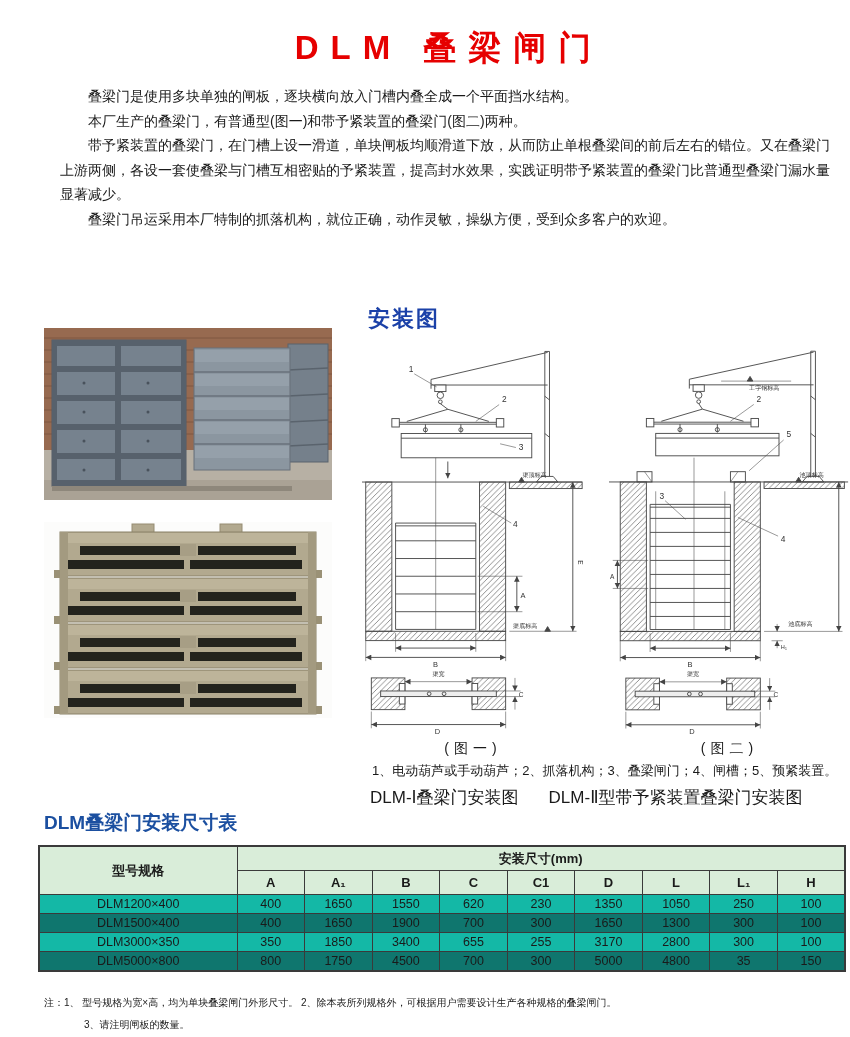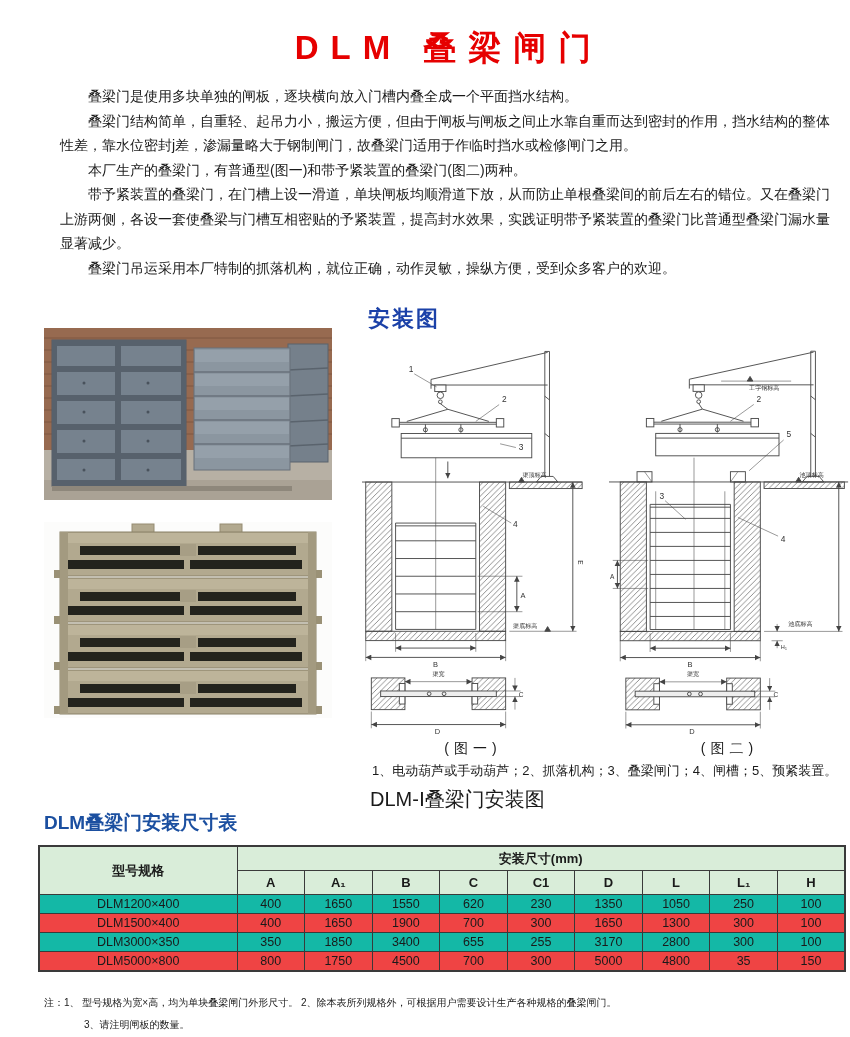--- a/index.html
+++ b/index.html
@@ -15,46 +15,45 @@
   .intro p{margin:0;text-indent:2em;text-align:justify;}
   .photos{position:absolute;left:44px;top:328px;width:290px;}
   .photo{display:block;}
   .photo+.photo{margin-top:22px;}
   .diagrams{position:absolute;left:362px;top:304px;width:488px;}
   .install-heading{margin:0 0 0 6px;font-size:22px;font-weight:bold;color:#1b41a8;letter-spacing:2px;}
   .figs{display:flex;justify-content:space-between;margin-top:6px;}
   .figs figure{margin:0;}
   .figs figcaption{text-align:center;font-size:14px;letter-spacing:5px;margin-top:0;}
   .legend{font-size:13px;margin:4px 0 0 10px;white-space:nowrap;}
-  .fig-titles{display:flex;gap:30px;margin:6px 0 13px 8px;font-size:20px;flex-direction:column;}
+  .fig-titles{display:flex;gap:30px;margin:6px 0 13px 8px;font-size:17px;}
   .table-title{position:absolute;left:44px;top:810px;margin:0;font-size:19px;font-weight:bold;color:#1b4fa0;}
   table.dims{
     position:absolute;left:38px;top:845px;width:808px;border-collapse:collapse;
     table-layout:fixed;font-size:12.5px;border:2px solid #3a3a3a;
   }
   table.dims th,table.dims td{border:1px solid #3a3a3a;text-align:center;padding:0;overflow:hidden;}
   table.dims thead th{background:#d9edd9;font-weight:bold;height:23px;font-size:13px;}
   table.dims tbody td{height:18px;background:#14b8a6;}
-  table.dims tbody tr.alt td{background:#ef4444;}
+  table.dims tbody tr.alt td{background:#0f766e;}
   .notes{position:absolute;left:44px;top:992px;width:784px;font-size:10px;line-height:22px;}
   .notes p{margin:0;}
   .notes .indent{padding-left:40px;}
   svg text{fill:#333;font-family:"Liberation Sans","DejaVu Sans",sans-serif;}
   svg .thin{stroke-width:0.6;}
 </style>
 </head>
 <body>
 
 <div class="page">
 
   <h1 class="main-title">DLM 叠梁闸门</h1>
 
   <div class="intro">
     <p>叠梁门是使用多块单独的闸板，逐块横向放入门槽内叠全成一个平面挡水结构。</p>
-    <p>叠梁门结构简单，自重轻、起吊力小，搬运方便，但由于闸板与闸板之间止水靠自重而达到密封的作用，挡水结构的整体性差，靠水位密封j差，渗漏量略大于钢制闸门，故叠梁门适用于作临时挡水或检修闸门之用。</p>
     <p>本厂生产的叠梁门，有普通型(图一)和带予紧装置的叠梁门(图二)两种。</p>
     <p>带予紧装置的叠梁门，在门槽上设一滑道，单块闸板均顺滑道下放，从而防止单根叠梁间的前后左右的错位。又在叠梁门上游两侧，各设一套使叠梁与门槽互相密贴的予紧装置，提高封水效果，实践证明带予紧装置的叠梁门比普通型叠梁门漏水量显著减少。</p>
     <p>叠梁门吊运采用本厂特制的抓落机构，就位正确，动作灵敏，操纵方便，受到众多客户的欢迎。</p>
   </div>
 
   <div class="photos">
     <svg class="photo" width="288" height="172" viewBox="0 0 288 172">
       <rect width="288" height="122" fill="#976a50"></rect>
       <g stroke="#7f5640" stroke-width="1">
         <line x1="0" y1="10" x2="288" y2="10"></line>

